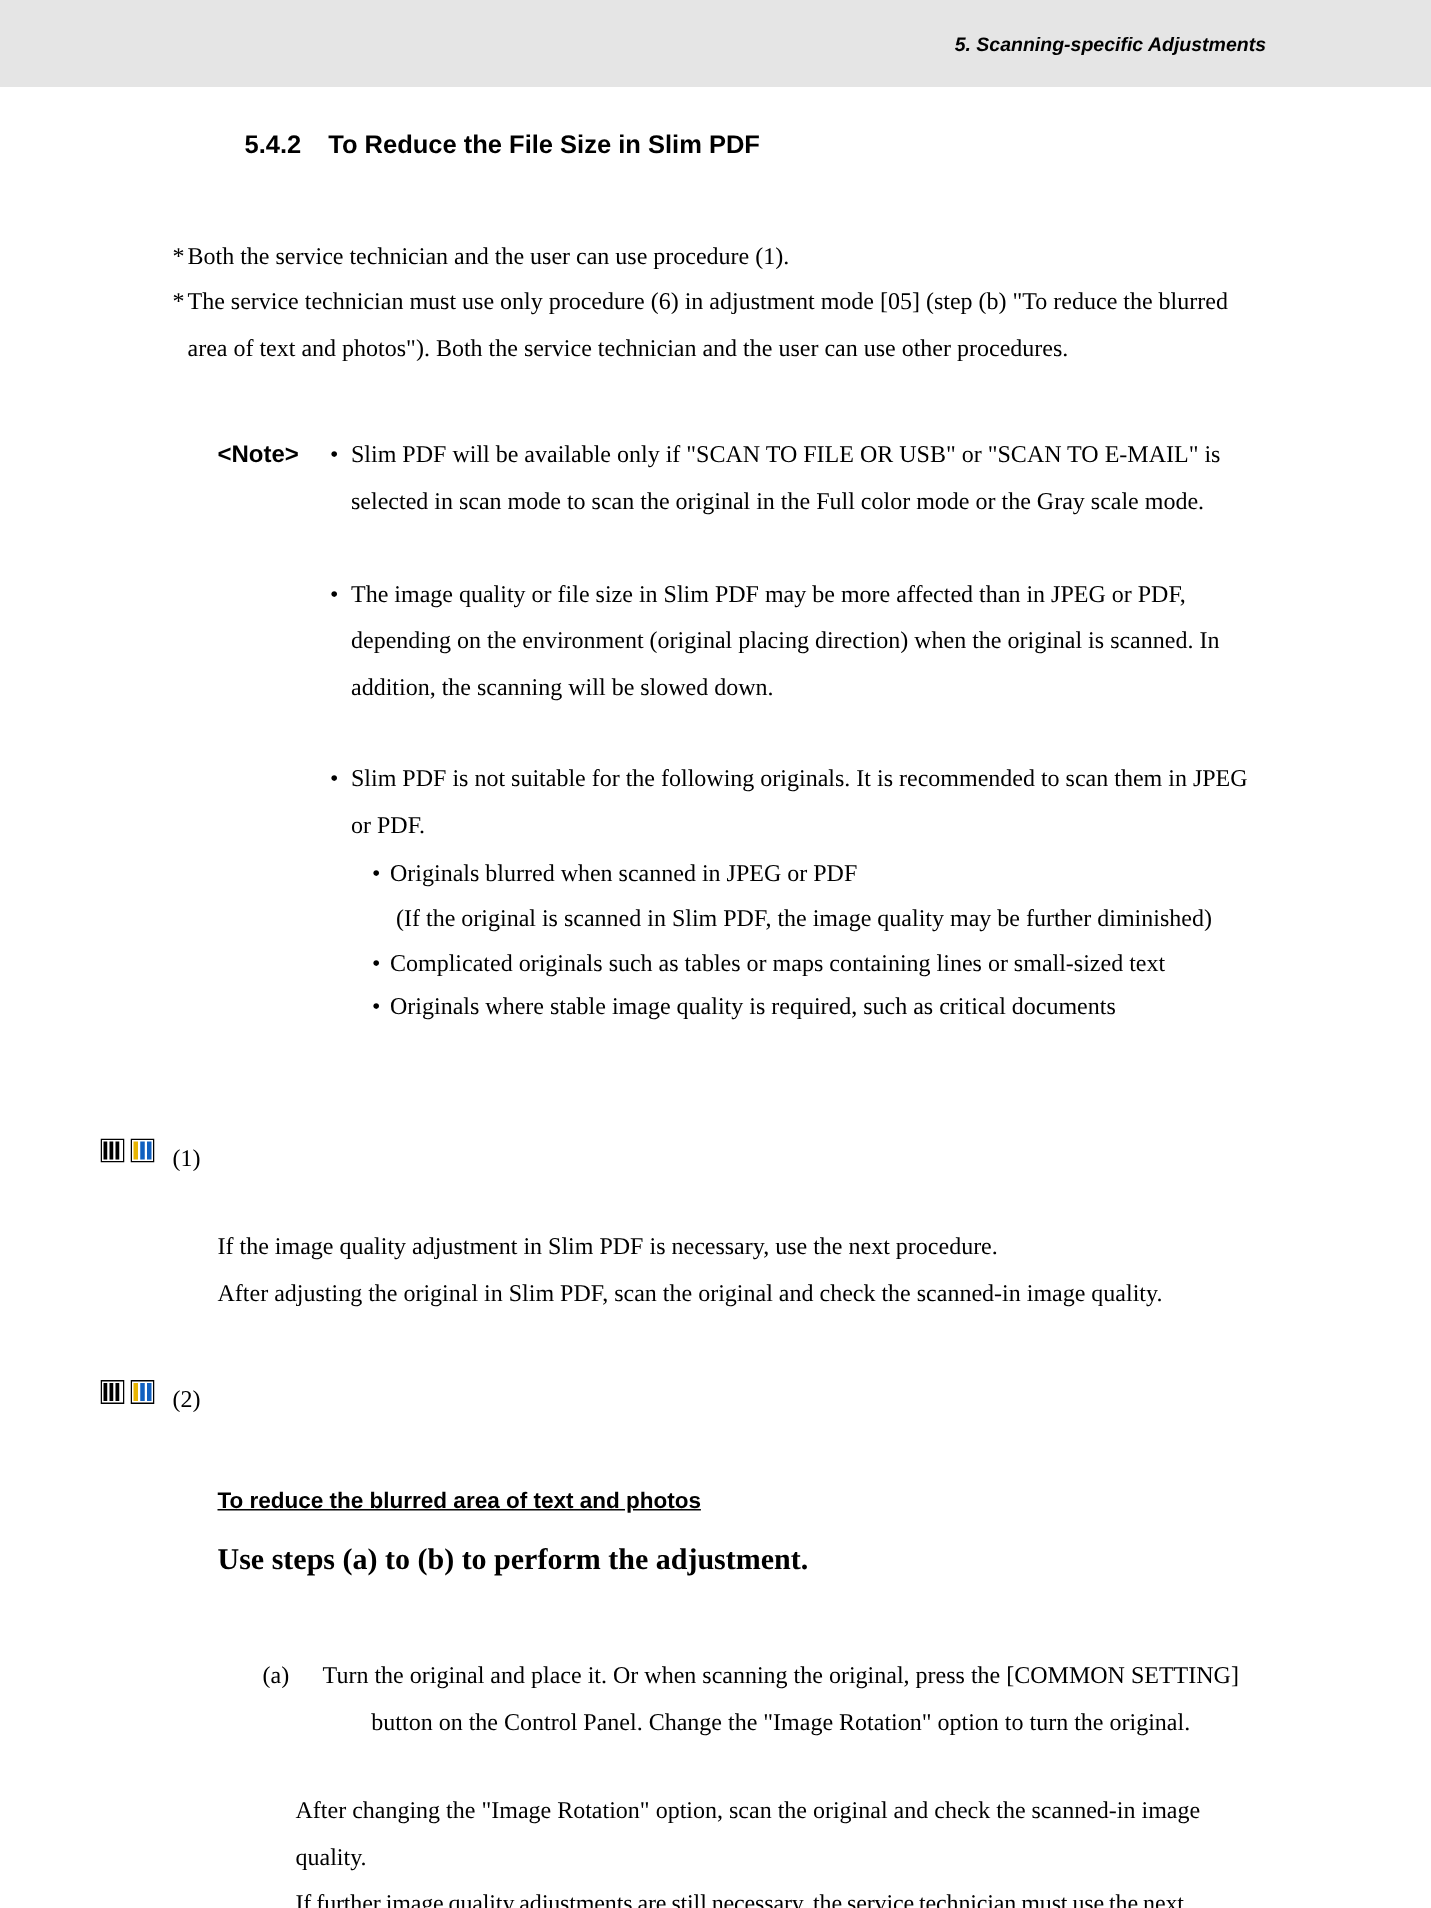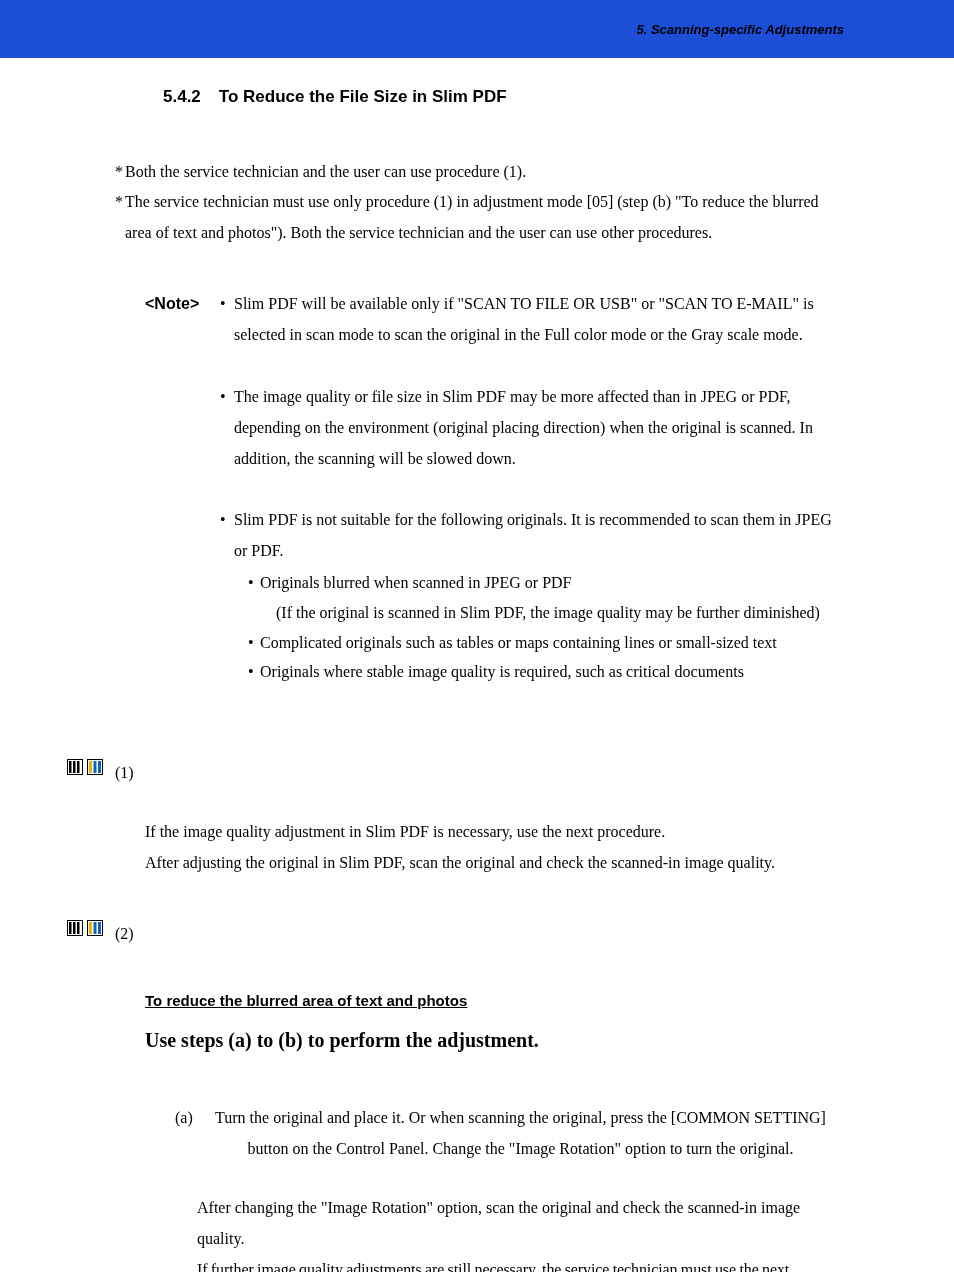--- a/index.html
+++ b/index.html
@@ -1,20 +1,20 @@
 <!DOCTYPE html>
 <html><head>
 <meta charset="utf-8">
 <style>
   * { box-sizing: border-box; margin: 0; padding: 0; }
   html, body { width: 954px; background: #ffffff; font-family: "Times New Roman", Times, serif; color: #000; }
   .header-band {
     width: 100%;
     height: 58px;
-    background: #1d4ed8;
+    background: #e5e5e5;
     position: relative;
   }
   .header-label {
     position: absolute;
     right: 110px;
     top: 22px;
     font-family: Arial, Helvetica, sans-serif;
     font-size: 13px;
     font-weight: bold;
     font-style: italic;
@@ -47,21 +47,21 @@
   .note-label { font-family: Arial, Helvetica, sans-serif; font-weight: bold; width: 75px; flex: none; }
   .note-items { flex: 1; }
   .note-item { display: flex; margin-bottom: 30px; }
   .note-item:last-child { margin-bottom: 0; }
   .bullet { width: 14px; flex: none; }
   .note-text { flex: 1; }
   .sub-list { margin-top: 2px; margin-left: 28px; line-height: 1.85; }
   .sub-item { display: flex; }
   .sub-item .sbullet { width: 12px; flex: none; }
   .sub-item .stext { flex: 1; }
-  .sub-item .paren { margin-left: 28px; }
+  .sub-item .paren { margin-left: 16px; }
   .proc-row {
     display: flex;
     align-items: flex-start;
     margin-left: -48px;
     font-size: 16px;
     line-height: 1.95;
   }
   .proc-row.first { margin-top: 70px; }
   .proc-row.second { margin-top: 40px; }
   .icons { width: 48px; flex: none; display: flex; gap: 4px; padding-top: 2px; }
@@ -118,21 +118,21 @@
     <span class="num">5.4.2</span><span>To Reduce the File Size in Slim PDF</span>
   </div>
 
   <div class="intro-lines">
     <div class="intro-line">
       <span class="star">*</span>
       <span class="txt">Both the service technician and the user can use procedure (1).</span>
     </div>
     <div class="intro-line">
       <span class="star">*</span>
-      <span class="txt">The service technician must use only procedure (1) in adjustment mode [05] (step (b) "To reduce the blurred</span>
+      <span class="txt">The service technician must use only procedure (6) in adjustment mode [05] (step (b) "To reduce the blurred</span>
     </div>
     <div class="contd">area of text and photos").  Both the service technician and the user can use other procedures.</div>
   </div>
 
   <div class="note-block">
     <div class="note-row">
       <div class="note-label">&lt;Note&gt;</div>
       <div class="note-items">
         <div class="note-item">
           <span class="bullet">•</span>

